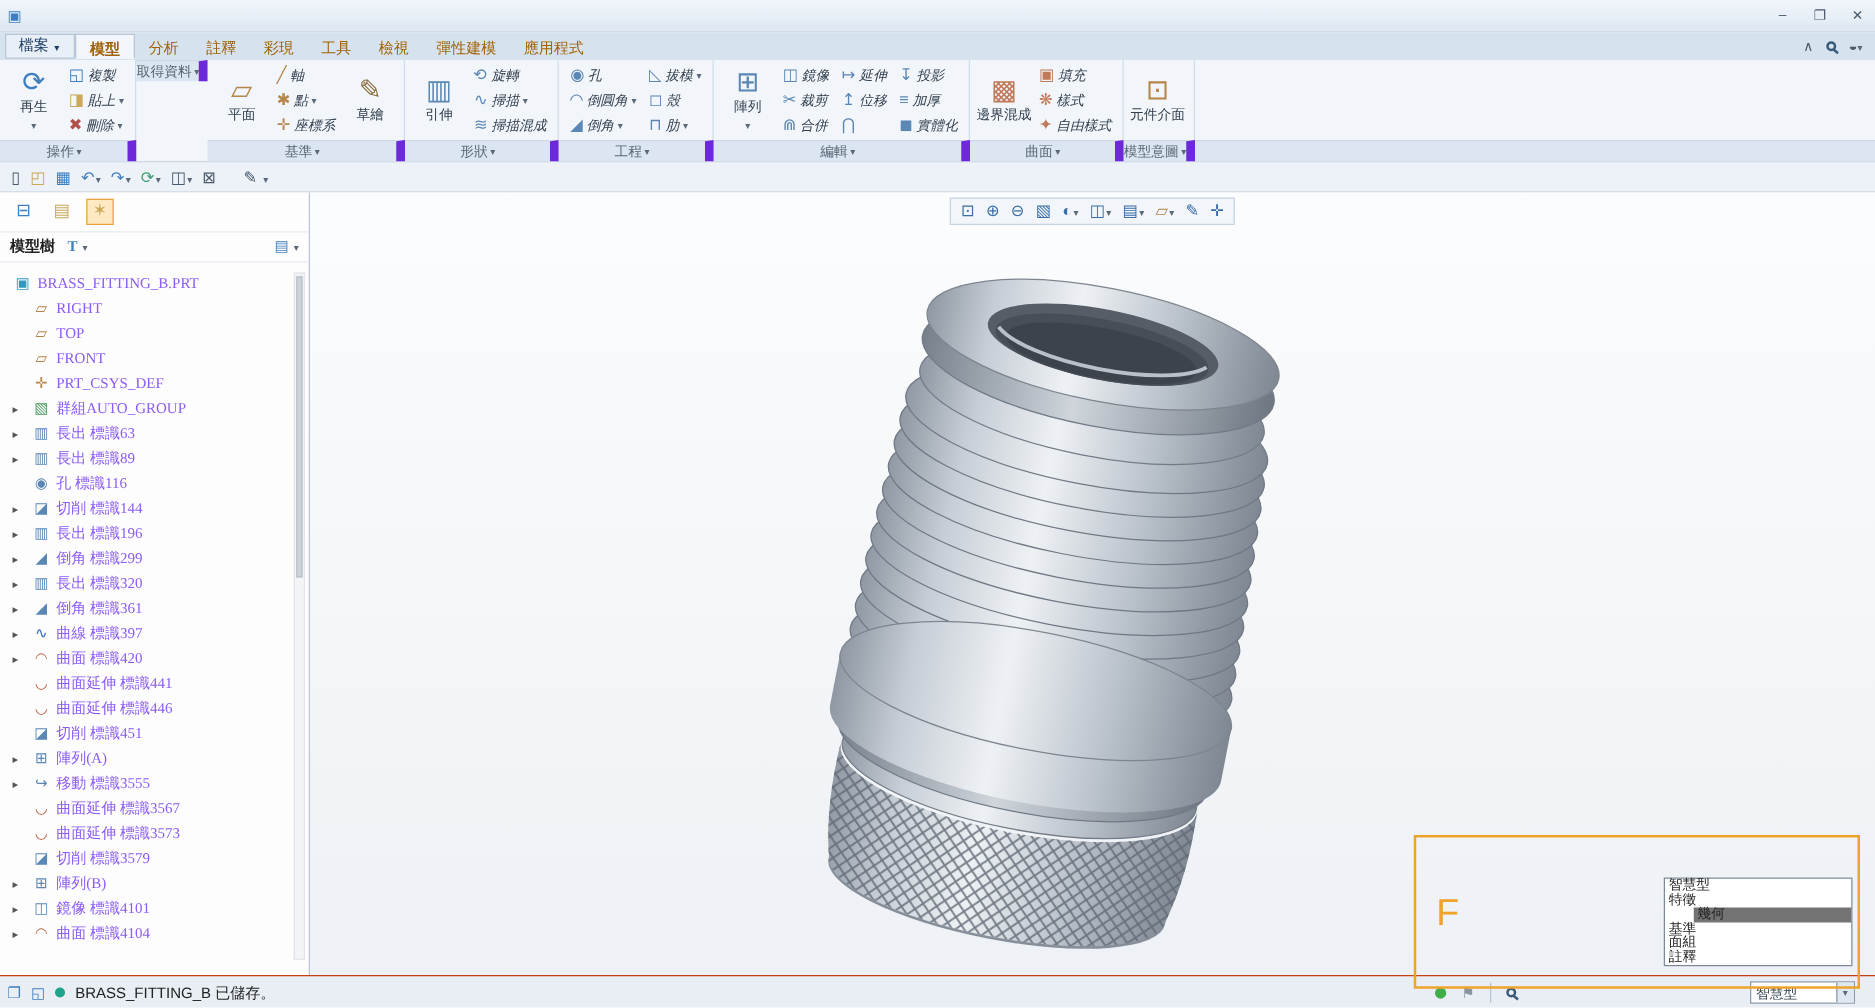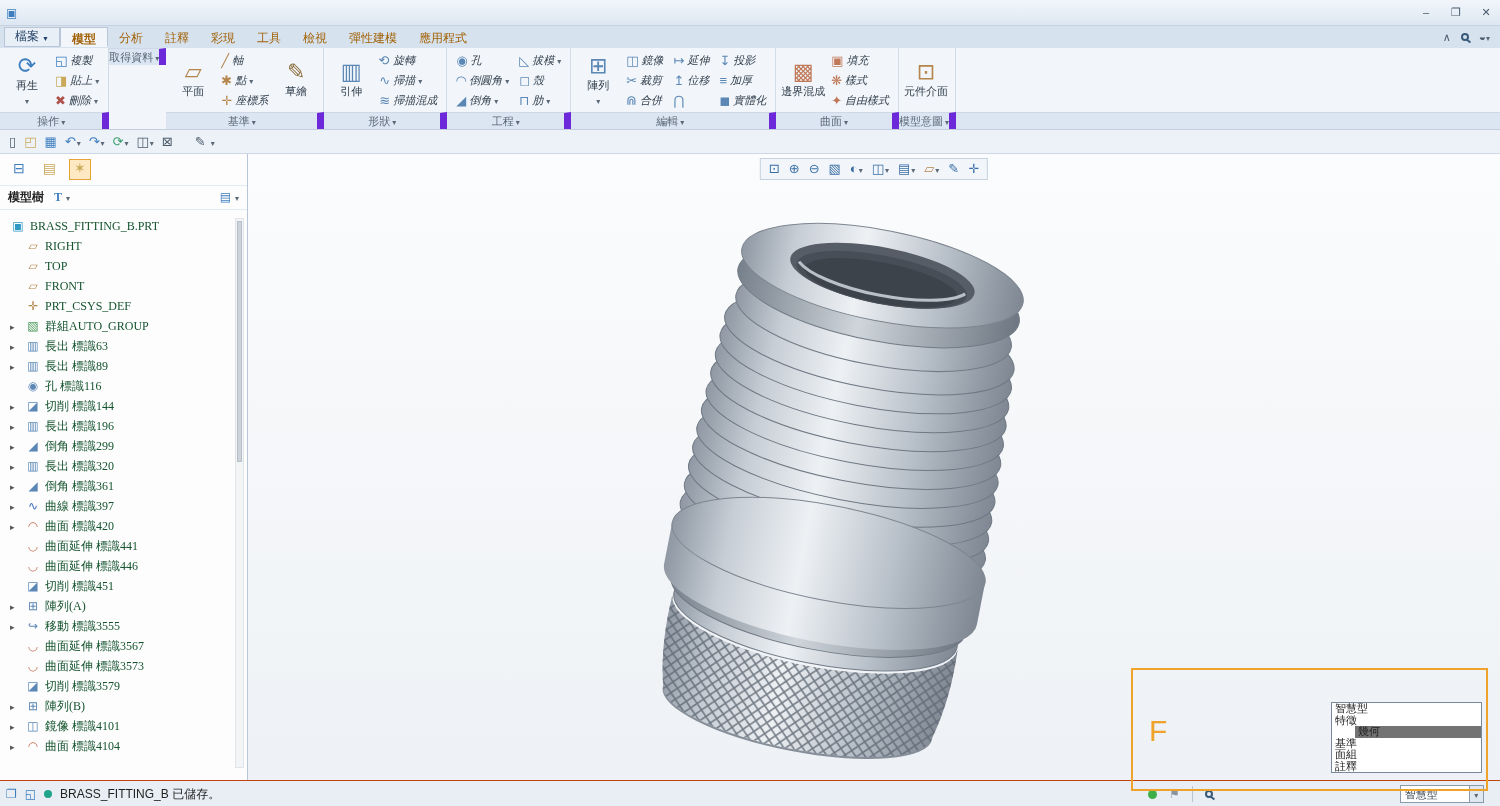--- a/index.html
+++ b/index.html
@@ -130,21 +130,21 @@
   .nbtn { padding:2px 4px; border:1px solid transparent; }
   .nbtn.active { background:#ffe9c2; border:1px solid #e8a33d; }
   .tree-header { height:24px; display:flex; align-items:center; gap:4px; padding:0 8px; border-bottom:1px solid #e4eaf1; }
   .th-title { font-weight:bold; color:#222; margin-right:6px; }
   .flex1 { flex:1; }
   .tree { flex:1; padding:6px 0 0 10px; overflow:hidden; }
   .trow { height:20px; display:flex; align-items:center; gap:4px; white-space:nowrap; }
   .arrow { width:11px; display:inline-block; }
   .arrow.on::before { content:"▸"; font-size:9px; color:#555; }
   .ti { width:16px; text-align:center; }
-  .tlbl { color:#14532d; }
+  .tlbl { color:#8b5cf6; }
   .tree-scroll { position:absolute; right:3px; top:64px; bottom:12px; width:9px; background:#f3f4f6; border:1px solid #e1e4e8; }
   .thumb { position:absolute; top:2px; left:1px; right:1px; height:44%; background:#cdd3da; border:1px solid #b8bfc7; }
 
   .graphics { flex:1; position:relative; background:linear-gradient(#fbfcfd,#eef1f5); overflow:hidden; }
   .gtoolbar { position:absolute; top:4px; left:50%; transform:translateX(-50%); display:flex; align-items:center; gap:3px; background:#f2f6fb; border:1px solid #c6d2e0; padding:2px 5px; z-index:5; }
   .gbtn { display:flex; align-items:center; gap:1px; padding:1px 3px; }
   .gbtn .dd { display:none; } .gbtn .dd.show { display:inline-block; }
   .model-svg { position:absolute; left:320px; top:35px; }
 
   

